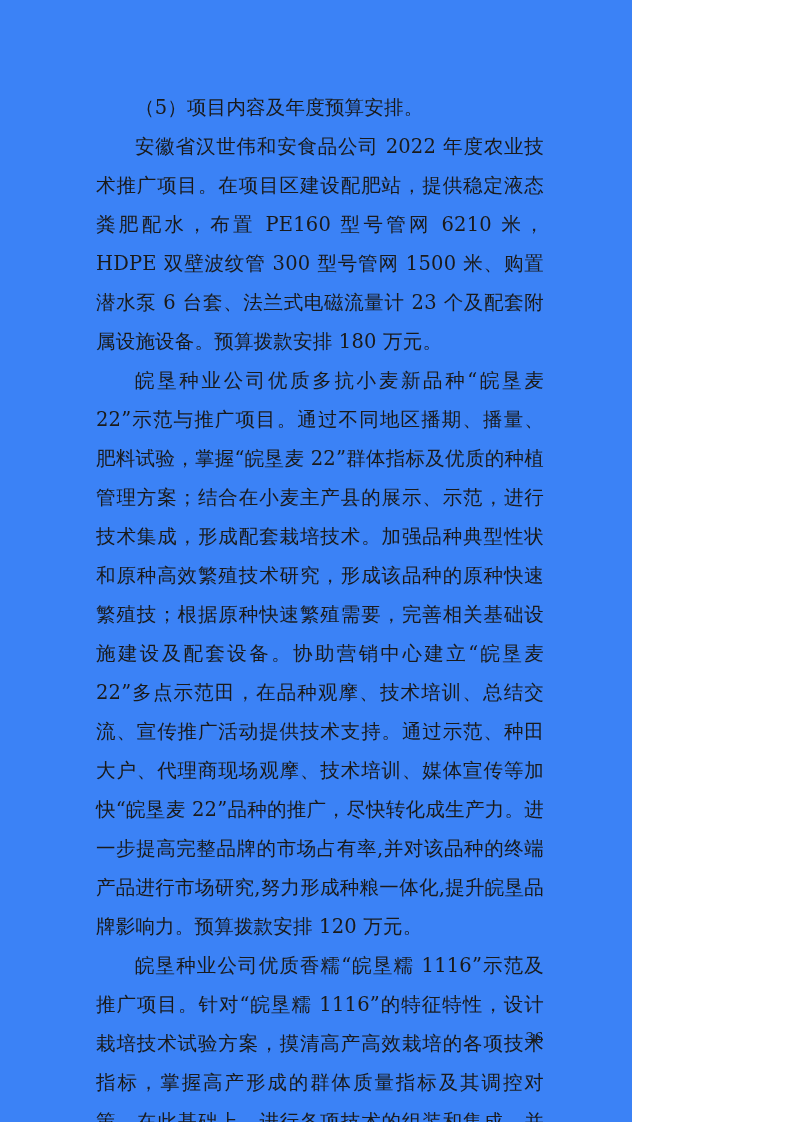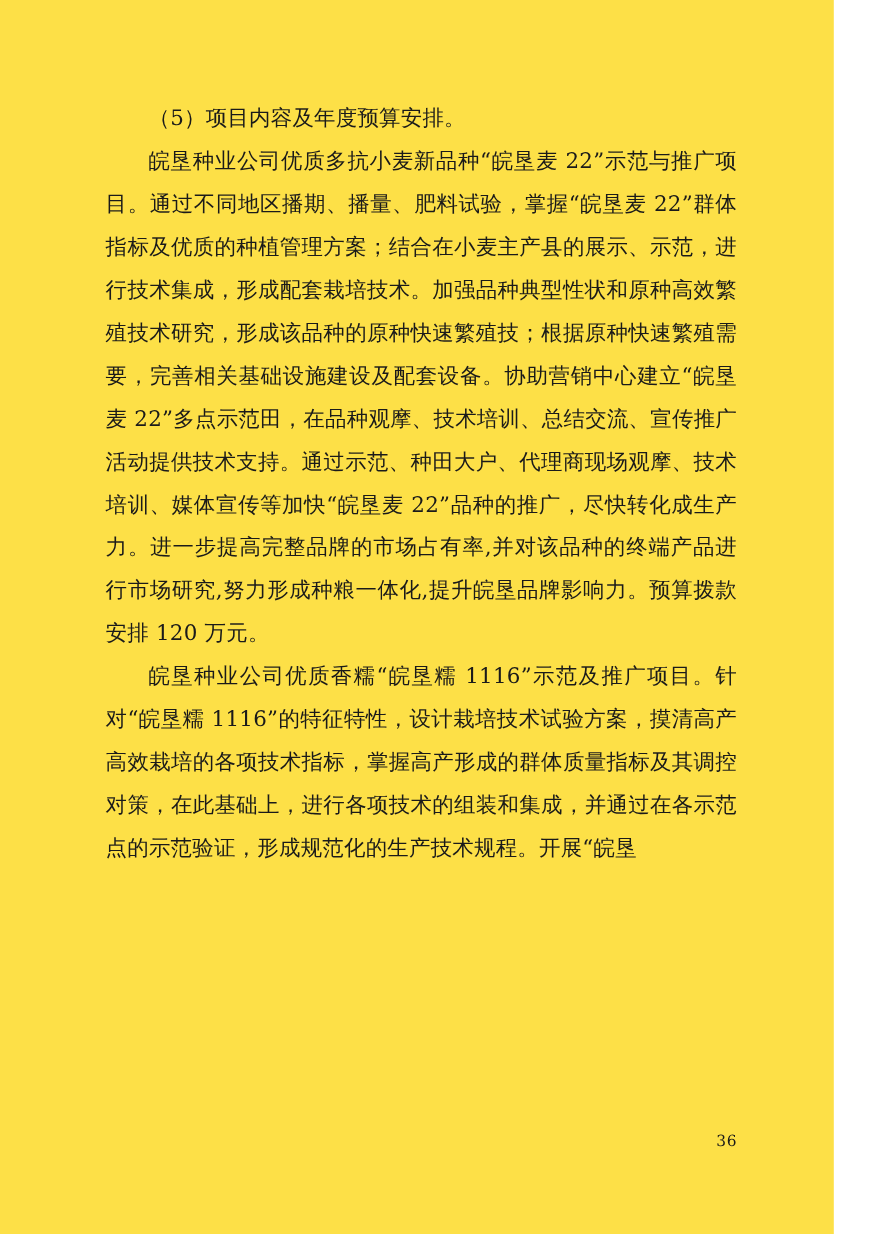--- a/index.html
+++ b/index.html
@@ -12,23 +12,23 @@
     height: 1122px;
     font-family: "DejaVu Serif", "Liberation Serif", serif;
     color: #1a1a1a;
     position: relative;
     overflow: hidden;
   }
   .page {
     position: absolute;
     top: 0;
     left: 0;
-    width: 758px;
+    width: 632px;
     height: 1122px;
-    background: #fde047;
+    background: #3b82f6;
     box-sizing: border-box;
     padding: 88px 88px 70px 96px;
   }
   .doc-body {
     font-size: 19.5px;
     line-height: 39px;
     text-align: justify;
     text-justify: inter-ideograph;
     letter-spacing: 0.2px;
   }
@@ -49,17 +49,18 @@
     color: #1a1a1a;
     letter-spacing: 0.5px;
   }
 </style>
 </head>
 <body>
 
 <div class="page">
   <div class="doc-body">
     <p class="para">（5）项目内容及年度预算安排。</p>
+    <p class="para">安徽省汉世伟和安食品公司 2022 年度农业技术推广项目。在项目区建设配肥站，提供稳定液态粪肥配水，布置 PE160 型号管网 6210 米，HDPE 双壁波纹管 300 型号管网 1500 米、购置潜水泵 6 台套、法兰式电磁流量计 23 个及配套附属设施设备。预算拨款安排 180 万元。</p>
     <p class="para">皖垦种业公司优质多抗小麦新品种“皖垦麦 22”示范与推广项目。通过不同地区播期、播量、肥料试验，掌握“皖垦麦 22”群体指标及优质的种植管理方案；结合在小麦主产县的展示、示范，进行技术集成，形成配套栽培技术。加强品种典型性状和原种高效繁殖技术研究，形成该品种的原种快速繁殖技；根据原种快速繁殖需要，完善相关基础设施建设及配套设备。协助营销中心建立“皖垦麦 22”多点示范田，在品种观摩、技术培训、总结交流、宣传推广活动提供技术支持。通过示范、种田大户、代理商现场观摩、技术培训、媒体宣传等加快“皖垦麦 22”品种的推广，尽快转化成生产力。进一步提高完整品牌的市场占有率,并对该品种的终端产品进行市场研究,努力形成种粮一体化,提升皖垦品牌影响力。预算拨款安排 120 万元。</p>
     <p class="para">皖垦种业公司优质香糯“皖垦糯 1116”示范及推广项目。针对“皖垦糯 1116”的特征特性，设计栽培技术试验方案，摸清高产高效栽培的各项技术指标，掌握高产形成的群体质量指标及其调控对策，在此基础上，进行各项技术的组装和集成，并通过在各示范点的示范验证，形成规范化的生产技术规程。开展“皖垦</p>
   </div>
   <div class="page-number">36</div>
 </div>
 
 </body></html>

